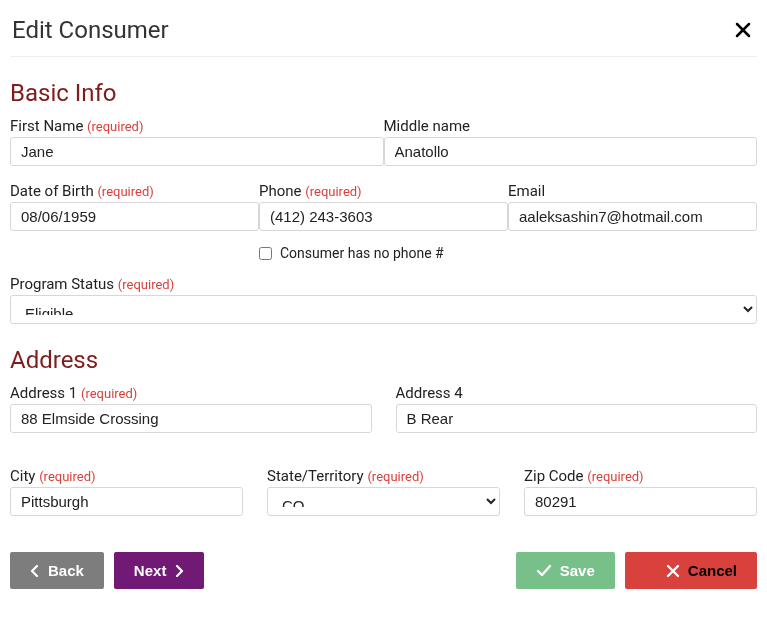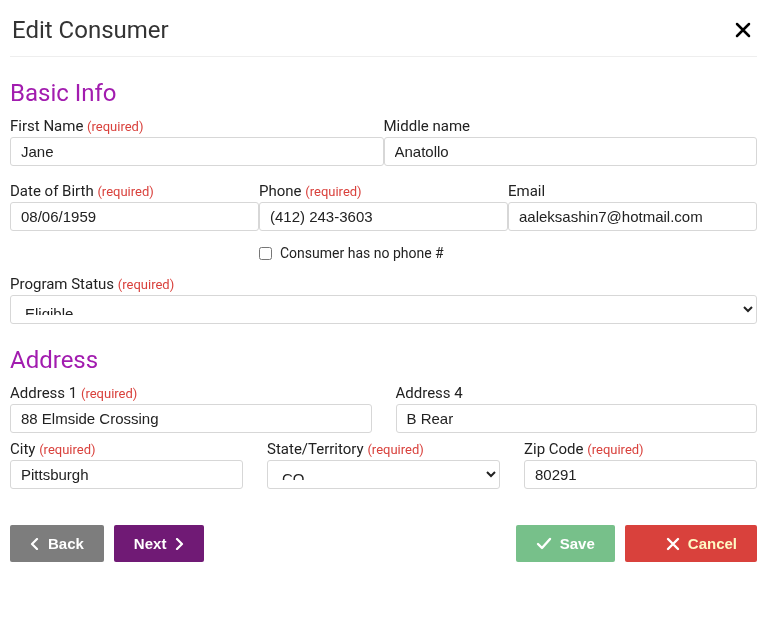--- a/index.html
+++ b/index.html
@@ -1,40 +1,40 @@
 <!DOCTYPE html>
 <html><head>
   <meta charset="utf-8">
   <style>
     * { box-sizing: border-box; margin: 0; padding: 0; }
     body { font-family: -apple-system, BlinkMacSystemFont, "Segoe UI", Roboto, Arial, sans-serif; font-size: 14px; color: #222; background: #fff; width: 767px; }
     .dialog { padding: 8px 10px 18px 10px; }
     .dialog-header { display: flex; justify-content: space-between; align-items: center; padding: 8px 2px 12px 2px; border-bottom: 1px solid #eee; }
     .dialog-title { font-size: 24px; font-weight: 400; color: #333; }
     .close-btn { background: none; border: none; cursor: pointer; padding: 2px; display: flex; }
-    .section-title { font-size: 24px; font-weight: 400; color: #a21caf; margin-top: 22px; margin-bottom: 2px; }
+    .section-title { font-size: 24px; font-weight: 400; color: #7f1d1d; margin-top: 22px; margin-bottom: 2px; }
     .row3 { display: flex; margin-top: 4px; align-items: center; }
     .row3 .field { flex: 1; }
     .row2 { display: flex; gap: 24px; margin-top: 4px; justify-content: flex-end; }
     .row2 .field { flex: 1; }
     .row-city { display: flex; gap: 24px; margin-top: 4px; }
     .row-city .field { flex: 1; }
     .field-label { display: block; font-size: 15px; color: #222; margin-top: 6px; margin-bottom: 2px; }
     .req { color: #d9413c; font-size: 13px; }
     .text-input, .select-input { width: 100%; font-size: 15px; padding: 8px 10px; border: 1px solid #d7d7d7; border-radius: 3px; color: #222; background: #fff; height: 29px; }
     .select-input { appearance: auto; }
     .checkbox-row { display: flex; align-items: center; gap: 8px; margin-top: 10px; }
     .single-row { margin-top: 14px; }
     .footer { display: flex; justify-content: space-between; align-items: center; margin-top: 36px; }
     .footer-left, .footer-right { display: flex; gap: 10px; }
     .btn { display: inline-flex; align-items: center; gap: 8px; border: none; padding: 10px 20px; font-size: 15px; font-weight: 600; cursor: pointer; border-radius: 2px; }
     .btn-back { background: #7d7d7d; color: #fff; }
     .btn-next { background: #701a75; color: #fff; }
     .btn-save { background: #77c08a; color: #fff; }
-    .btn-cancel { background: #d9413c; color: #fef9c3; padding-left: 41px; }
+    .btn-cancel { background: #d9413c; color: #000000; padding-left: 41px; }
     .icon { display: inline-flex; }
   </style>
 </head>
 <body>
 
 <div class="dialog">
 
   <div class="dialog-header">
     <h1 class="dialog-title">Edit Consumer</h1>
     <button class="close-btn">
@@ -119,21 +119,21 @@
       <input type="text" class="text-input" value="88 Elmside Crossing" style="">
     </div>
     <div class="field">
       <label class="field-label">
         <span>Address 4</span>
       </label>
       <input type="text" class="text-input" value="B Rear" style="">
     </div>
   </div>
 
-  <div class="row-city" style="margin-top:1px;align-items:flex-end;">
+  <div class="row-city" style="margin-top:28px;align-items:flex-end;">
     <div class="field">
       <label class="field-label">
         <span>City</span>
         <span class="req">(required)</span>
       </label>
       <input type="text" class="text-input" value="Pittsburgh" style="">
     </div>
     <div class="field">
       <label class="field-label">
         <span>State/Territory</span>

